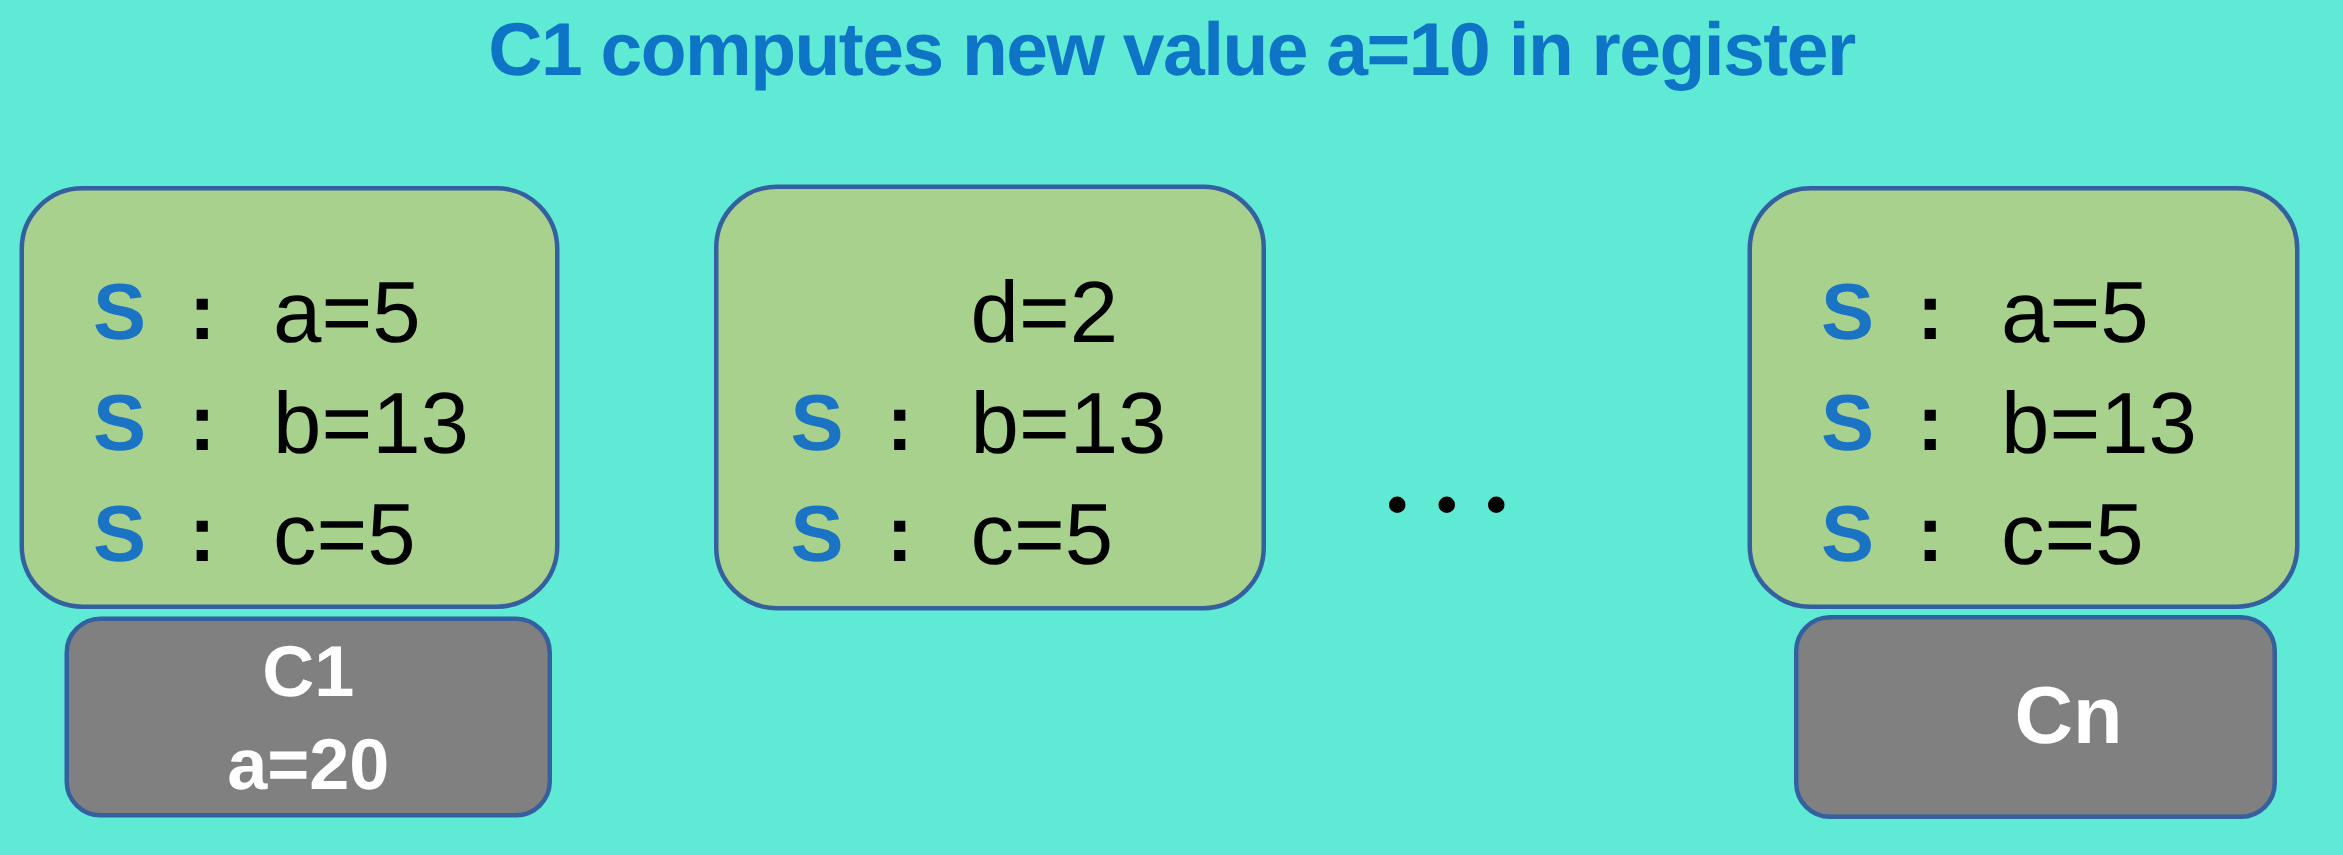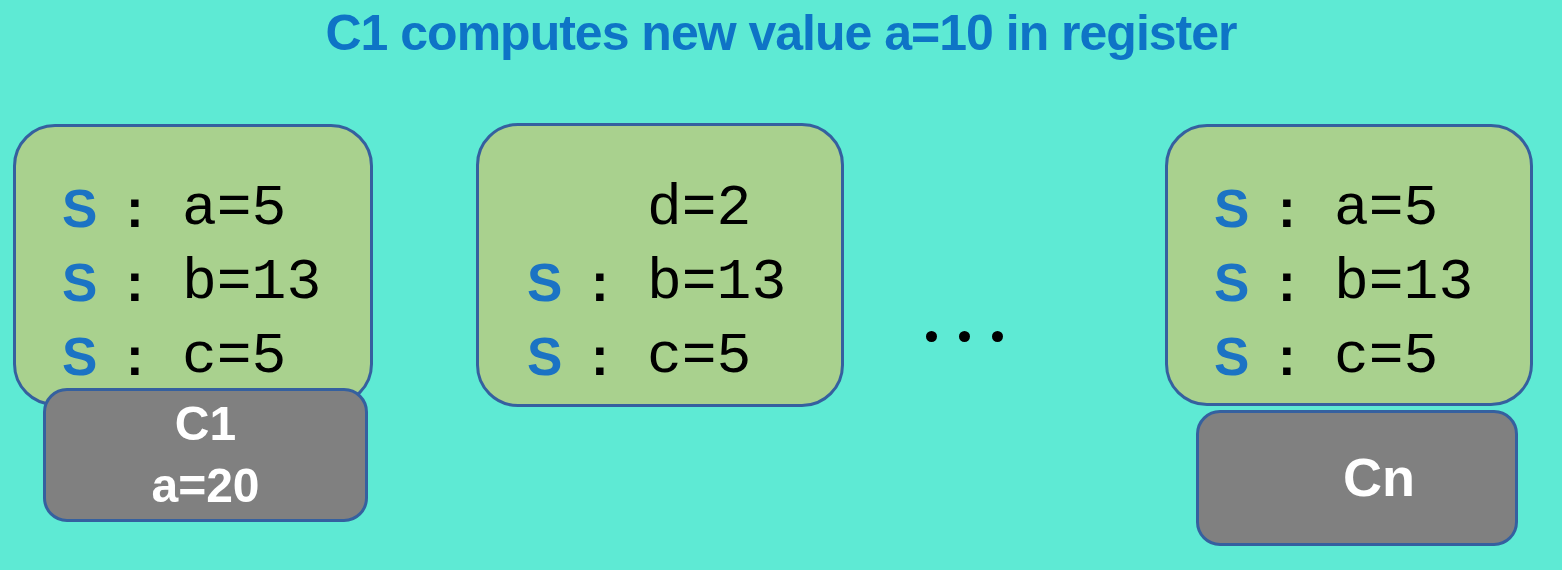--- a/index.html
+++ b/index.html
@@ -49,21 +49,21 @@
     font-weight: bold;
     color: #1b73c4;
   }
   .row-colon {
     display: inline-block;
     width: 56px;
     font-size: 53px;
     font-weight: bold;
     color: #000000;
   }
-  .row-value { color: #000000; font-family: Liberation Mono, monospace; }
+  .row-value { color: #000000; }
   .server-box {
     position: absolute;
     box-sizing: border-box;
     background: #808080;
     border: 3px solid #35609f;
     border-radius: 24px;
     display: flex;
     flex-direction: column;
     justify-content: center;
     align-items: center;
@@ -81,21 +81,21 @@
     gap: 22px;
   }
   .dot {
     width: 11px;
     height: 11px;
     border-radius: 50%;
     background: #000000;
   }
   
   .g1-cache  { left: 13px;   top: 124px; width: 360px; height: 282px; }
-  .g1-server { left: 43px;   top: 388px; width: 325px; height: 134px; }
+  .g1-server { left: 43px;   top: 411px; width: 325px; height: 134px; justify-content: flex-end; }
   .g2-cache  { left: 476px;  top: 123px; width: 368px; height: 284px; padding-left: 48px; }
   .g2-server { left: 507px;  top: 409px; width: 322px; height: 134px; }
   .g3-cache  { left: 1165px; top: 124px; width: 368px; height: 282px; }
   .g3-server { left: 1196px; top: 410px; width: 322px; height: 136px; padding-left: 44px; }
 </style>
 </head>
 <body>
 
 <div class="canvas">
 

